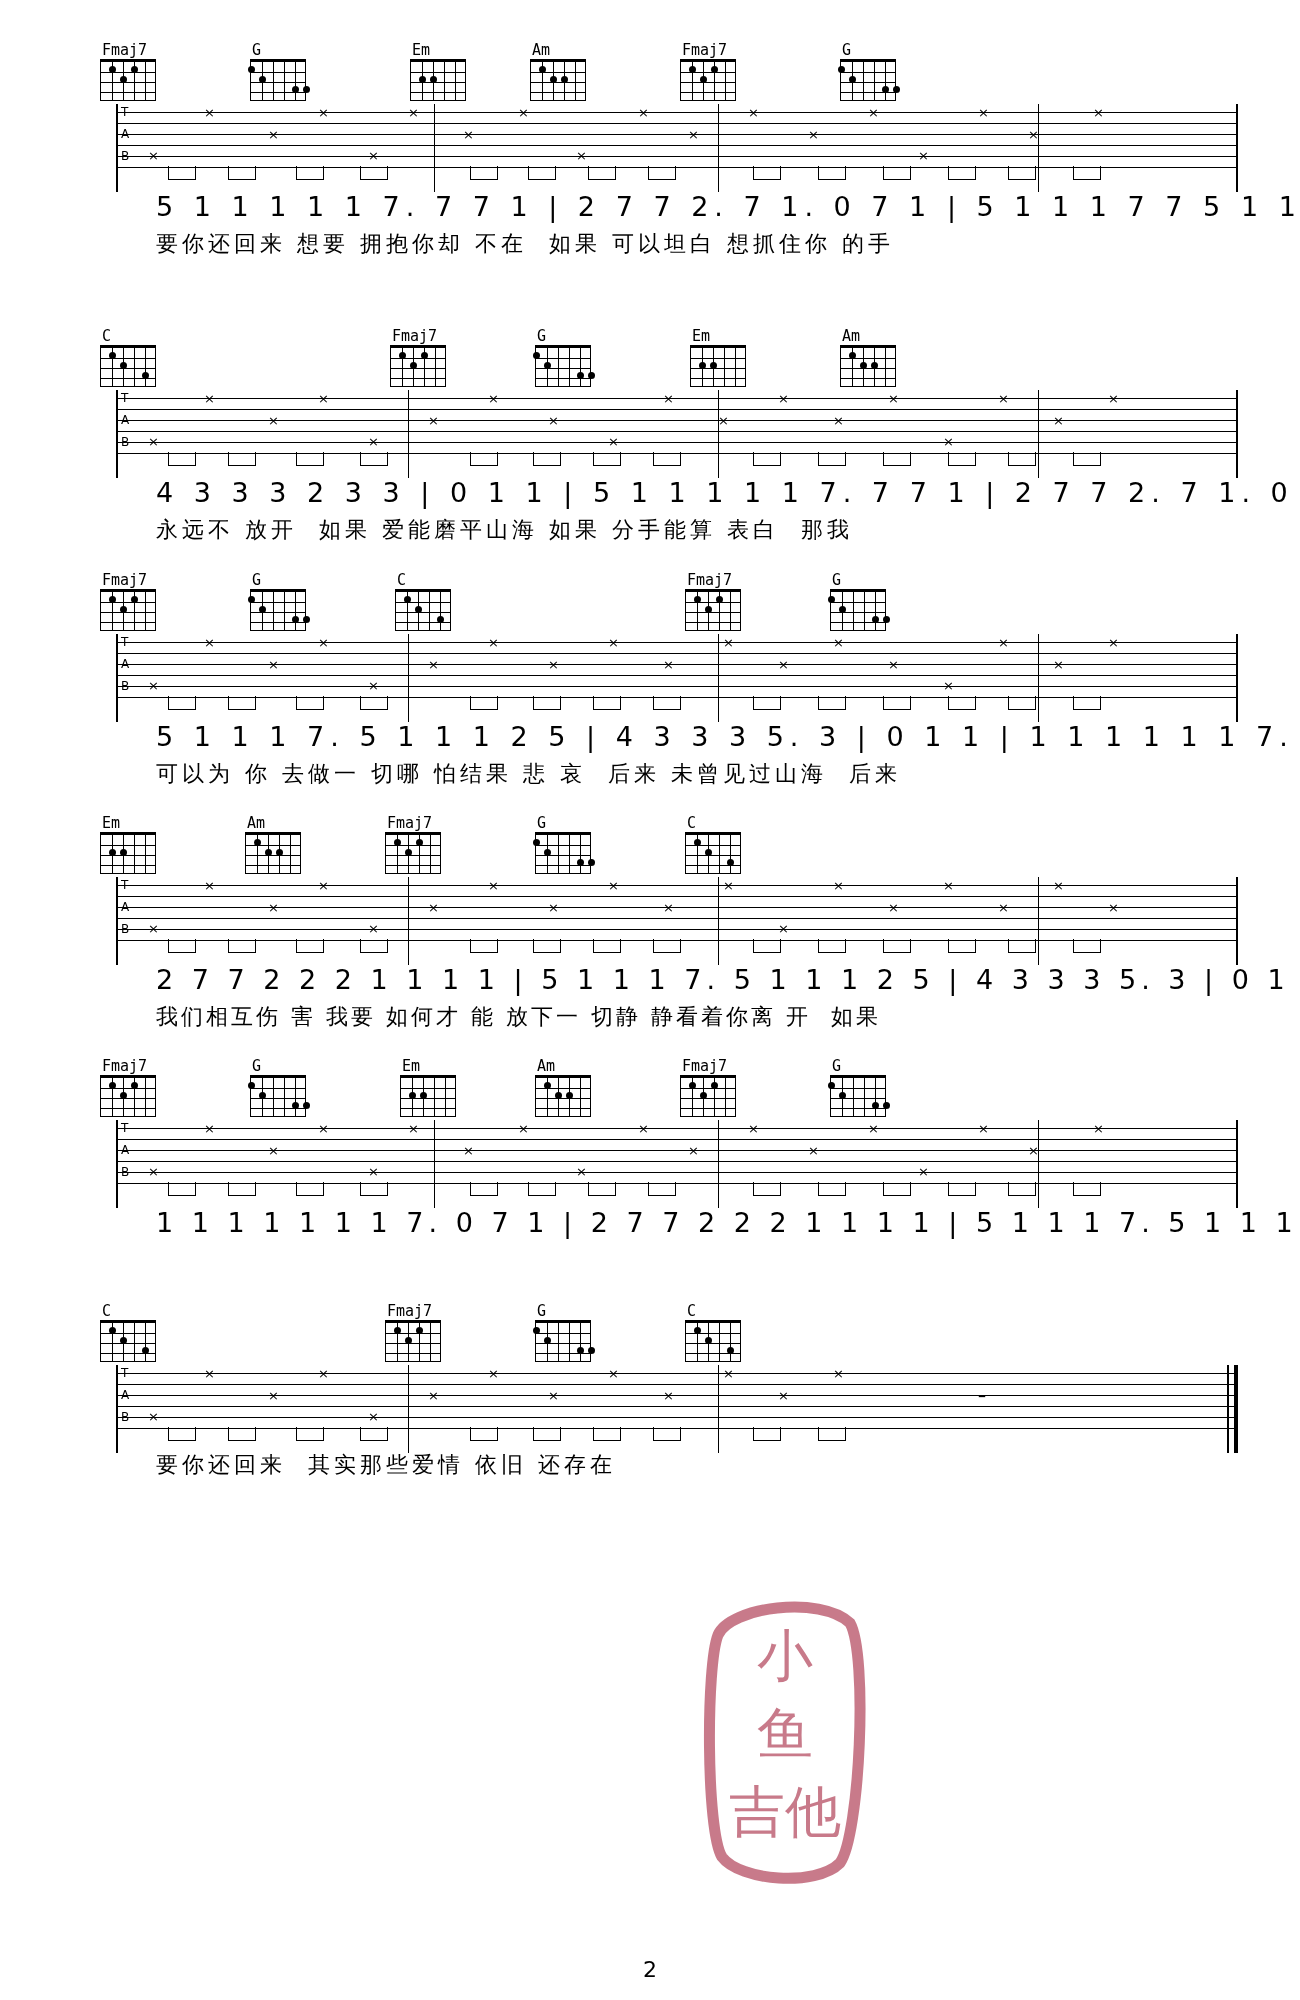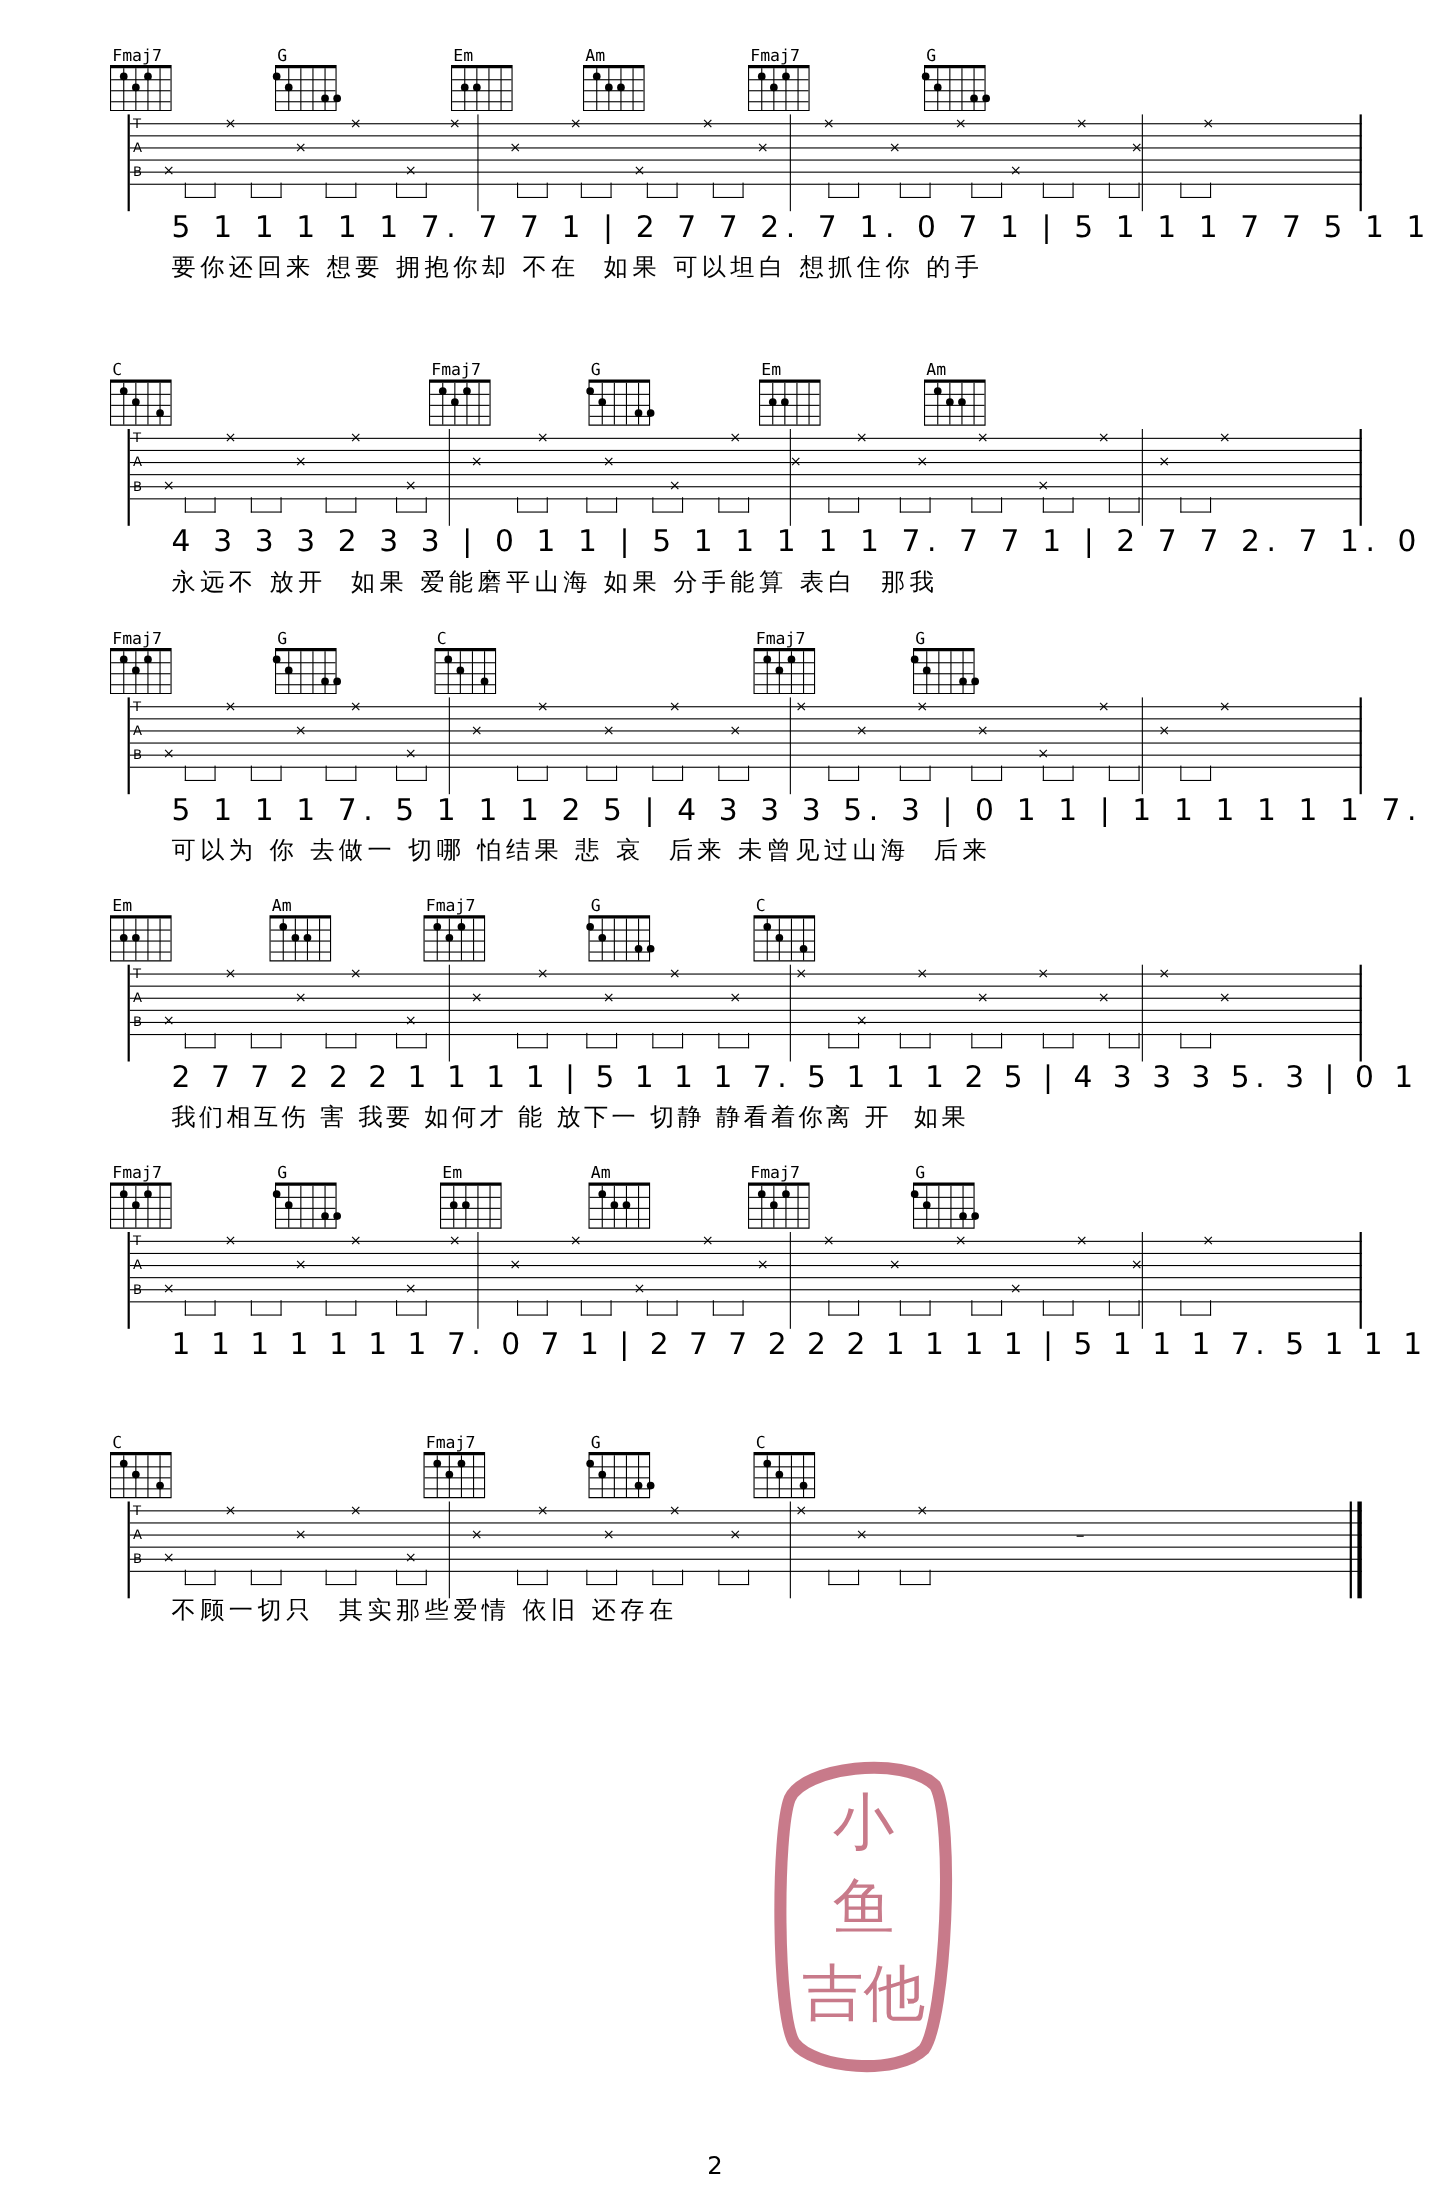--- a/index.html
+++ b/index.html
@@ -853,21 +853,21 @@
       <div class="hook" style="left:352px;top:62px"></div>
         <div class="hook" style="left:415px;top:62px"></div>
       <div class="hook" style="left:475px;top:62px"></div>
         <div class="hook" style="left:535px;top:62px"></div>
       <div class="hook" style="left:635px;top:62px"></div>
         <div class="hook" style="left:700px;top:62px"></div>
       <div class="x" style="left:860px;top:24px;font-size:16px;">–</div>
     </div>
 
     <div class="lyricrow">
-      <div class="ly" style="left:0;white-space:pre;letter-spacing:4px;">不顾一切只  其实那些爱情 依旧 还存在</div>
+      <div class="ly" style="left:0;white-space:pre;letter-spacing:4px;">要你还回来  其实那些爱情 依旧 还存在</div>
     </div>
   </div>
 
   <svg class="seal" viewBox="0 0 170 290">
     <path d="M18,40 C30,12 120,0 150,28 C168,60 160,240 140,268 C116,292 40,286 22,262 C6,236 6,70 18,40 Z" fill="none" stroke="#b9566a" stroke-width="11"></path>
     <text x="85" y="80" font-size="56" fill="#b9566a" text-anchor="middle" font-family="'DejaVu Sans',sans-serif">小</text>
     <text x="85" y="158" font-size="56" fill="#b9566a" text-anchor="middle" font-family="'DejaVu Sans',sans-serif">鱼</text>
     <text x="85" y="236" font-size="56" fill="#b9566a" text-anchor="middle" font-family="'DejaVu Sans',sans-serif">吉他</text>
   </svg>
 

